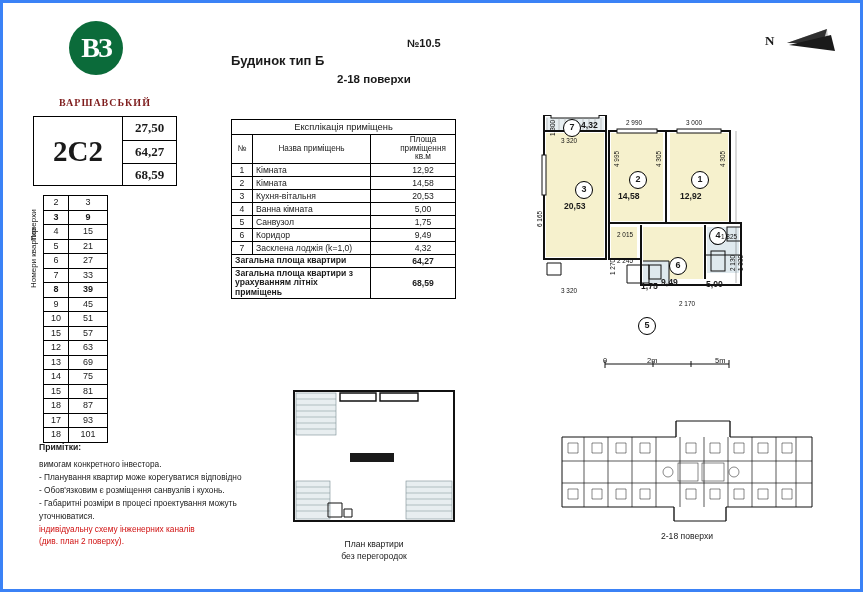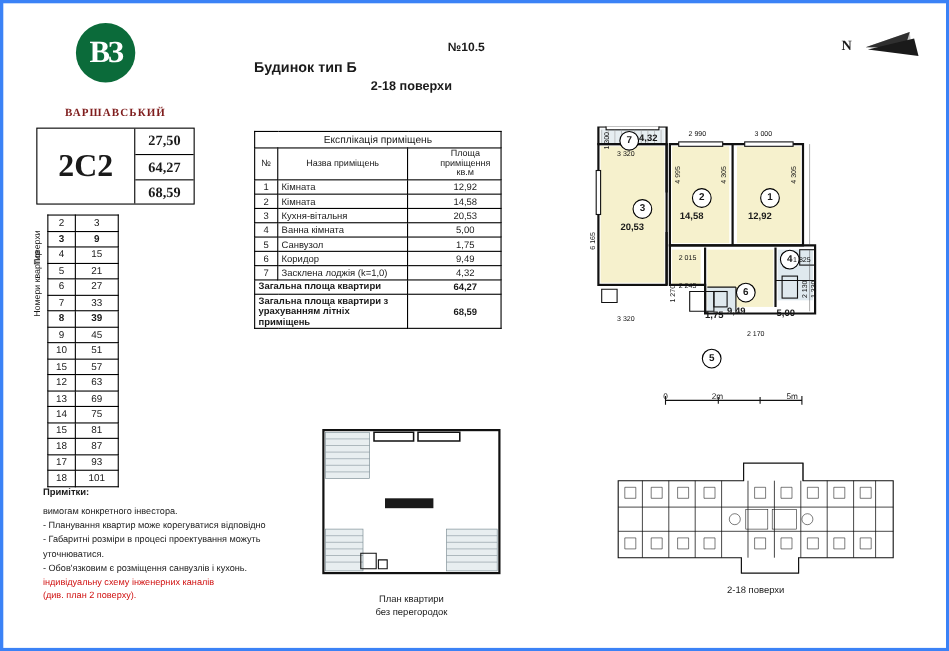--- a/index.html
+++ b/index.html
@@ -266,22 +266,22 @@
           <td class="c-area bold">68,59</td>
         </tr>
       </tbody>
   </table>
 
   <div class="notes">
     <div class="ttl">Примітки:</div>
     <div id="notes-items">
         <div>вимогам конкретного інвестора.</div>
         <div>- Планування квартир може корегуватися відповідно</div>
+        <div>- Обов'язковим є розміщення санвузлів і кухонь.</div>
         <div>- Габаритні розміри в процесі проектування можуть  уточнюватися.</div>
-        <div>- Обов'язковим є розміщення санвузлів і кухонь.</div>
       </div>
     <div id="notes-red" class="red">
         <div>індивідуальну схему інженерних каналів</div>
         <div>(див. план 2 поверху).</div>
       </div>
   </div>
 
   <div class="compass">
     <span class="n">N</span>
     <svg width="78" height="34">

